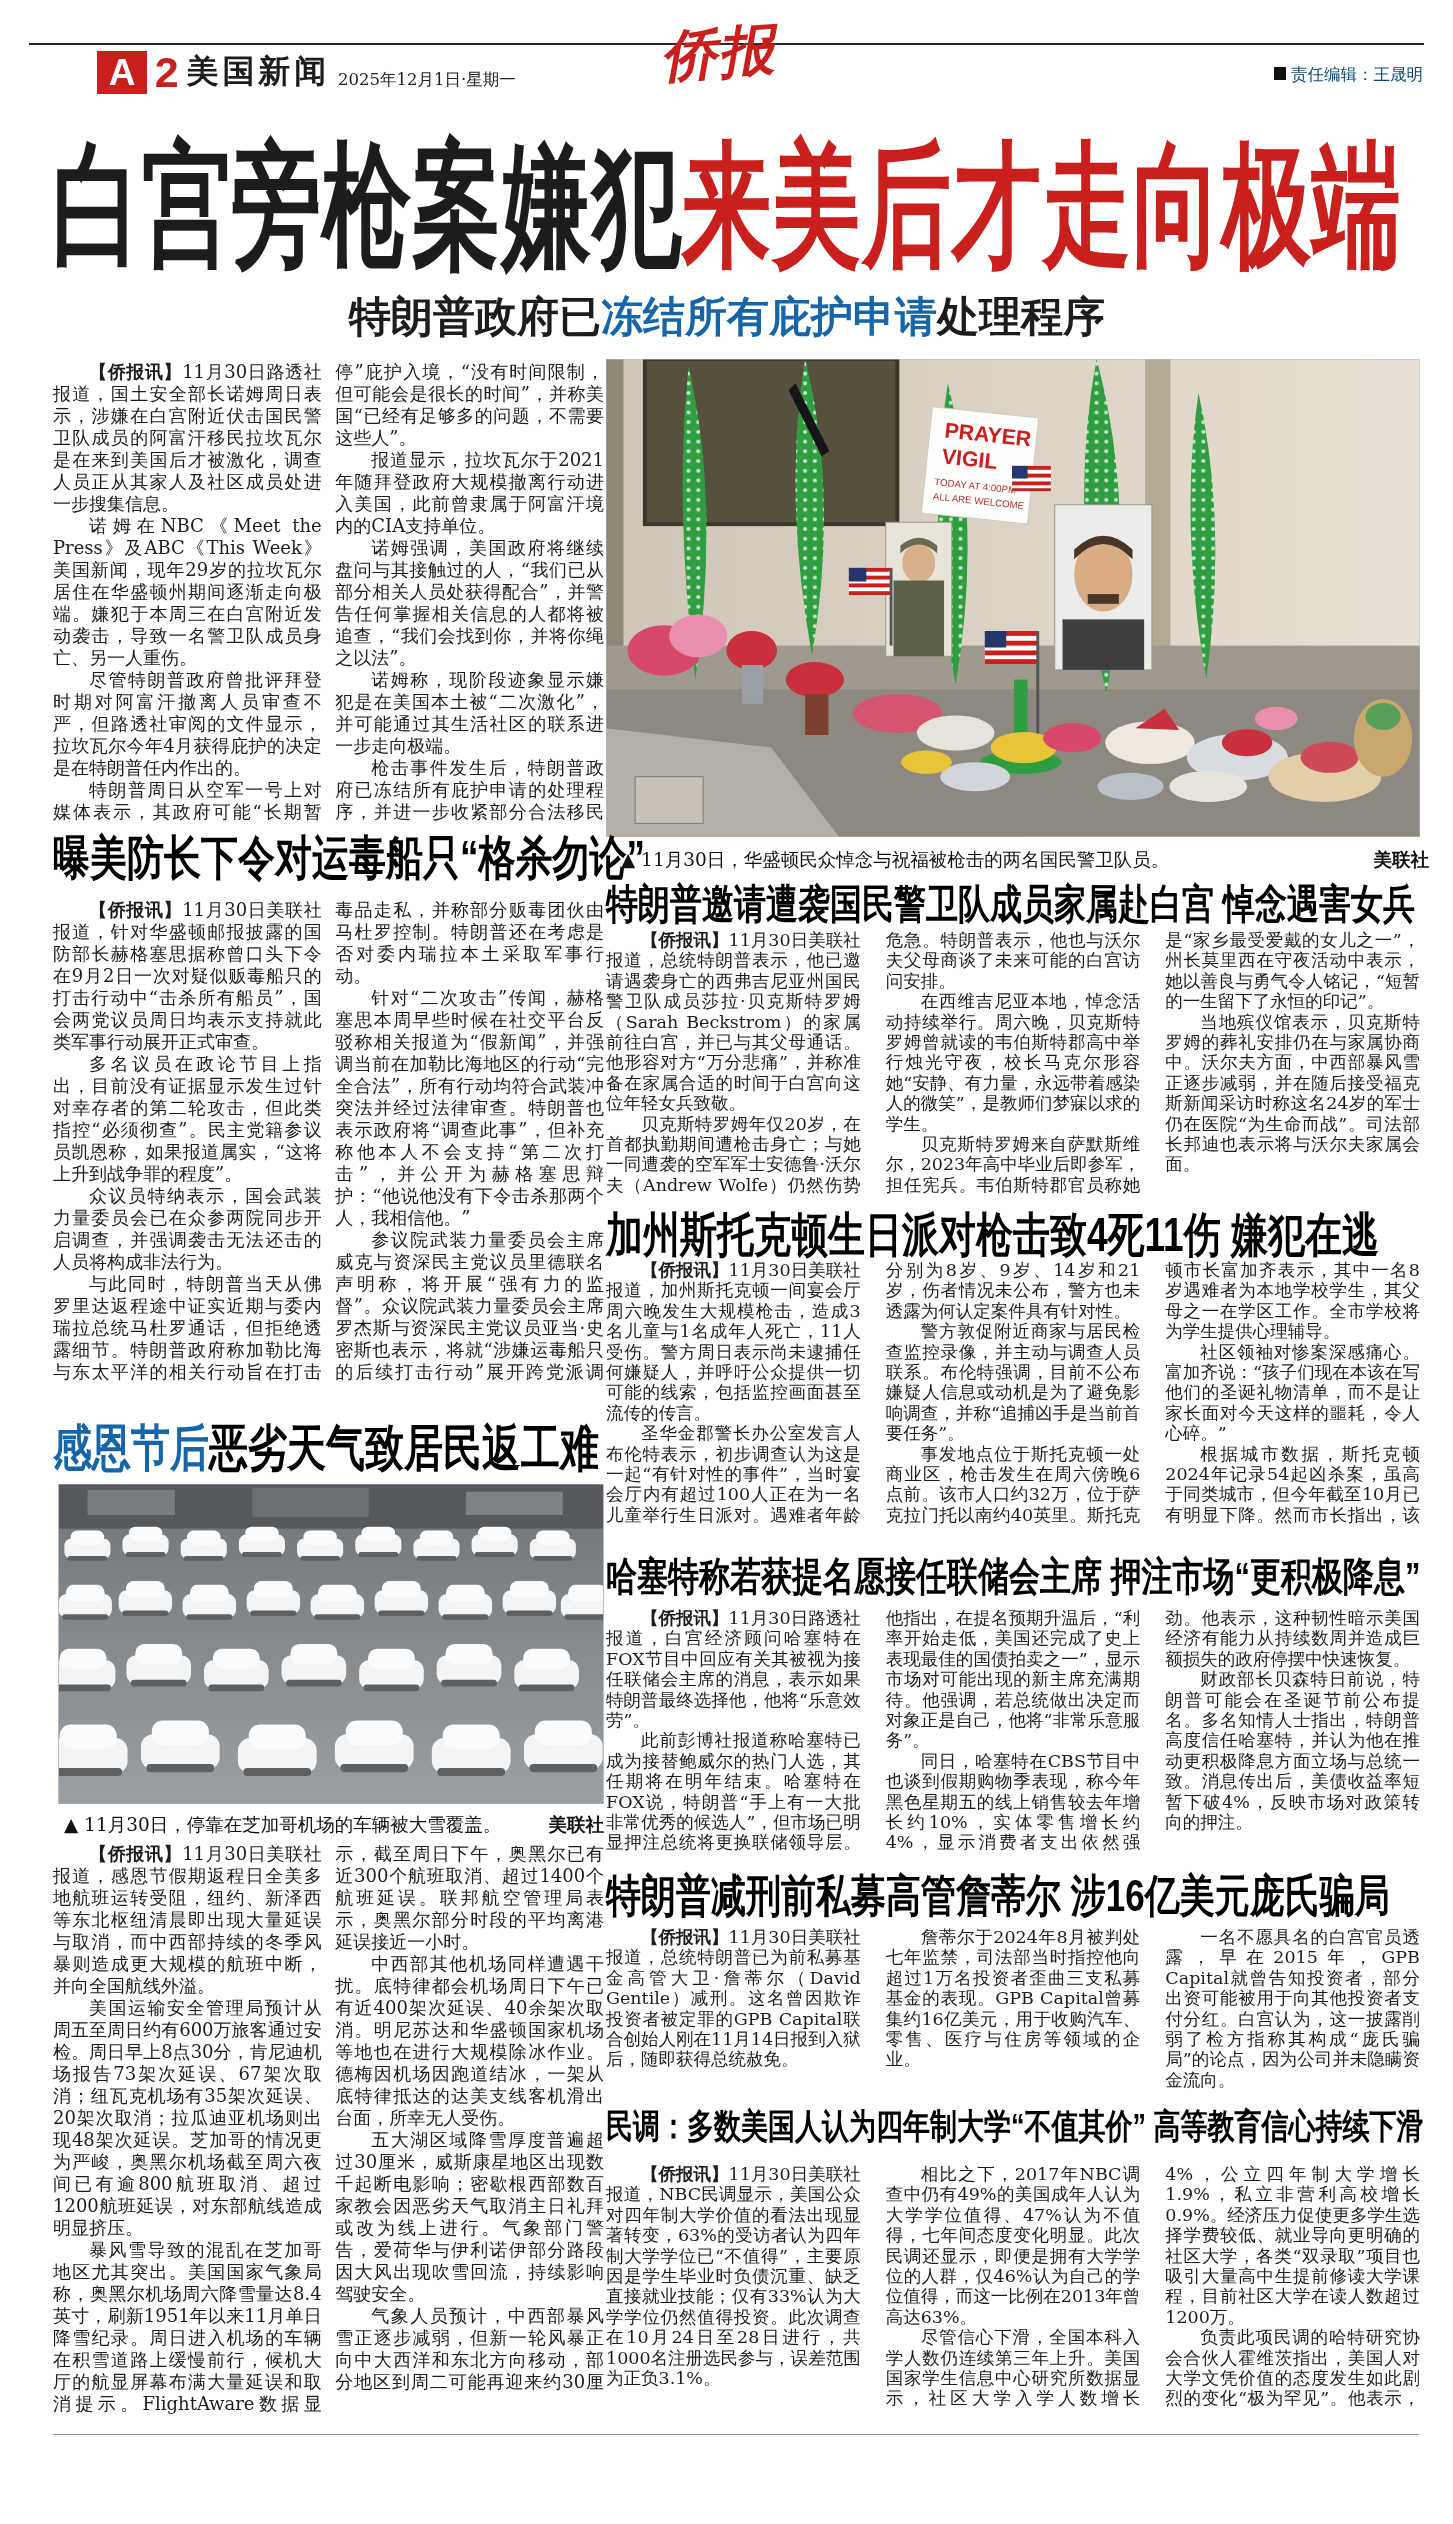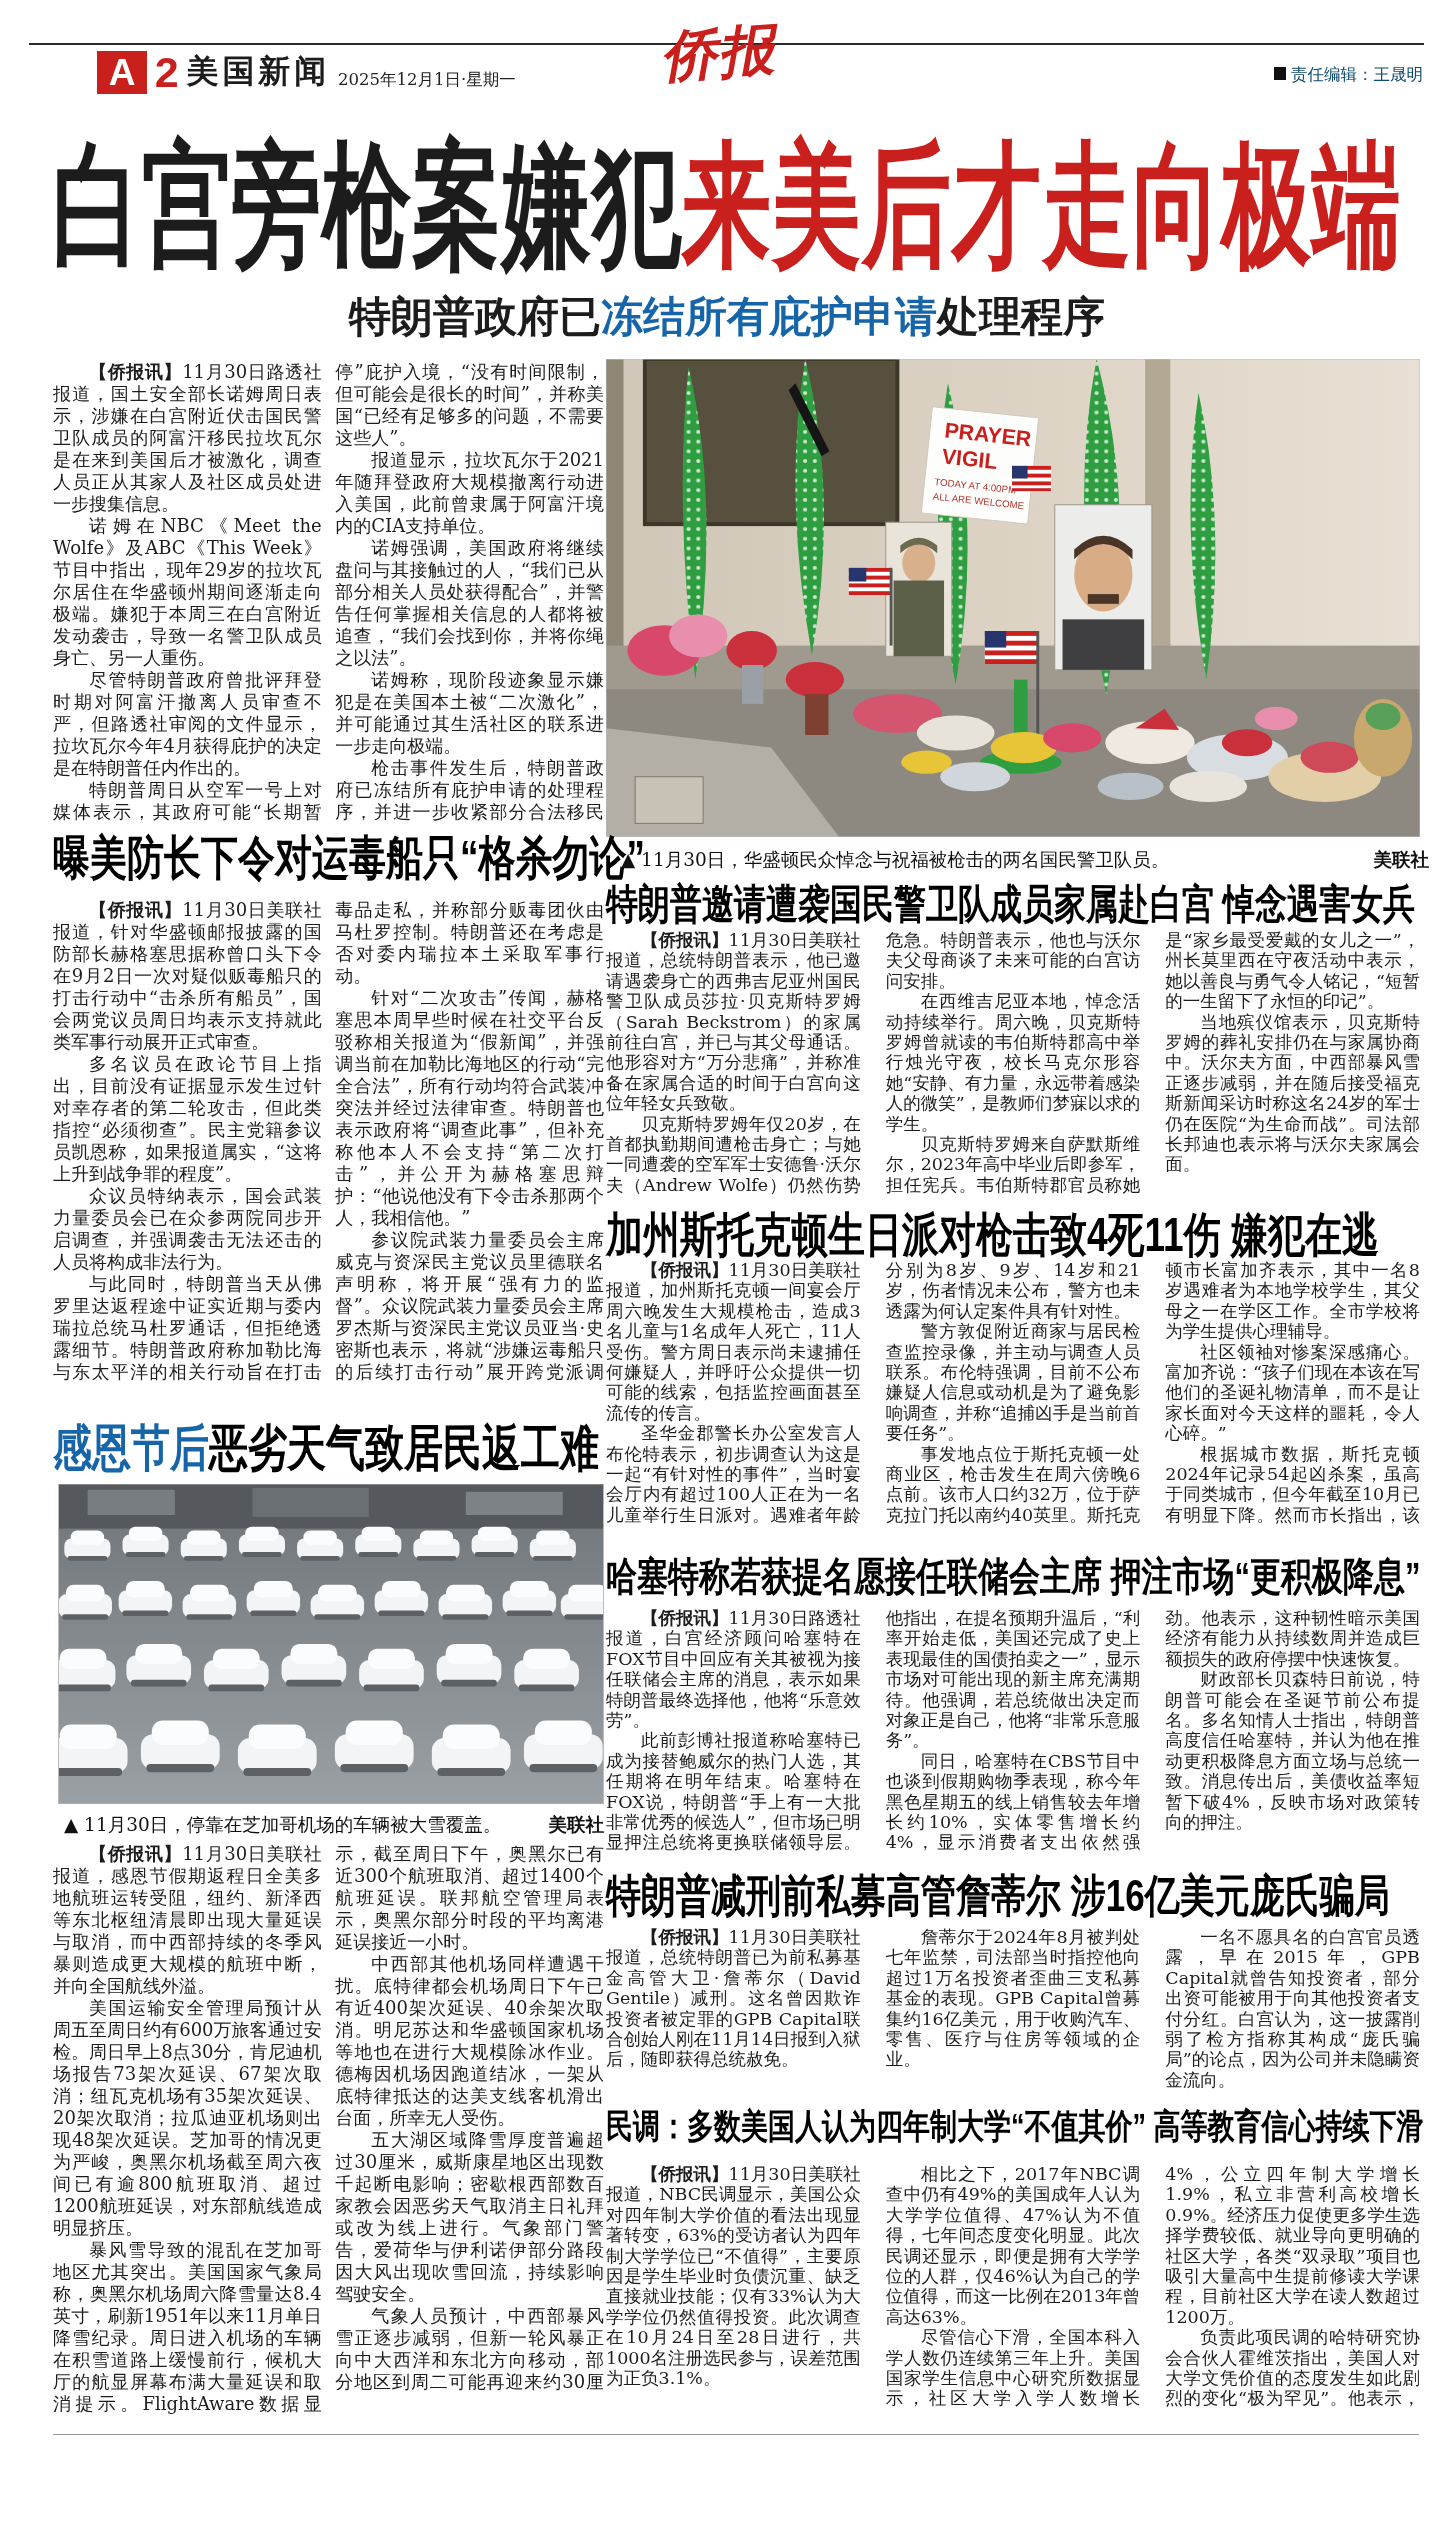--- a/index.html
+++ b/index.html
@@ -57,21 +57,21 @@
 
   <div class="abs main-head" style="left:39px;top:115px;width:1376px;">
     <span>白宫旁枪案嫌犯</span><span class="red">来美后才走向极端</span>
   </div>
   <div class="abs sub-head" style="left:0;top:289px;width:1454px;">
     <span>特朗普政府已</span><span class="blue">冻结所有庇护申请</span><span>处理程序</span>
   </div>
 
   <div class="abs body body-l" style="left:53px;top:361px;width:551px;height:464px;">
       <p><b>【侨报讯】</b>11月30日路透社报道，国土安全部长诺姆周日表示，涉嫌在白宫附近伏击国民警卫队成员的阿富汗移民拉坎瓦尔是在来到美国后才被激化，调查人员正从其家人及社区成员处进一步搜集信息。</p>
-      <p>诺姆在NBC《Meet the Wolfe》及ABC《This Week》节目中指出，现年29岁的拉坎瓦尔居住在华盛顿州期间逐渐走向极端。嫌犯于本周三在白宫附近发动袭击，导致一名警卫队成员身亡、另一人重伤。</p>
+      <p>诺姆在NBC《Meet the Press》及ABC《This Week》美国新闻，现年29岁的拉坎瓦尔居住在华盛顿州期间逐渐走向极端。嫌犯于本周三在白宫附近发动袭击，导致一名警卫队成员身亡、另一人重伤。</p>
       <p>尽管特朗普政府曾批评拜登时期对阿富汗撤离人员审查不严，但路透社审阅的文件显示，拉坎瓦尔今年4月获得庇护的决定是在特朗普任内作出的。</p>
       <p>特朗普周日从空军一号上对媒体表示，其政府可能“长期暂停”庇护入境，“没有时间限制，但可能会是很长的时间”，并称美国“已经有足够多的问题，不需要这些人”。</p>
       <p>报道显示，拉坎瓦尔于2021年随拜登政府大规模撤离行动进入美国，此前曾隶属于阿富汗境内的CIA支持单位。</p>
       <p>诺姆强调，美国政府将继续盘问与其接触过的人，“我们已从部分相关人员处获得配合”，并警告任何掌握相关信息的人都将被追查，“我们会找到你，并将你绳之以法”。</p>
       <p>诺姆称，现阶段迹象显示嫌犯是在美国本土被“二次激化”，并可能通过其生活社区的联系进一步走向极端。</p>
       <p>枪击事件发生后，特朗普政府已冻结所有庇护申请的处理程序，并进一步收紧部分合法移民渠道。诺姆周日表示，移民执法人员也将审查所有在案庇护申请，必要时可能启动遣返程序。</p>
     </div>
 
   <div class="abs" style="left:606px;top:359px;width:814px;height:478px;">
     <svg width="814" height="478" viewBox="0 0 838 492">

